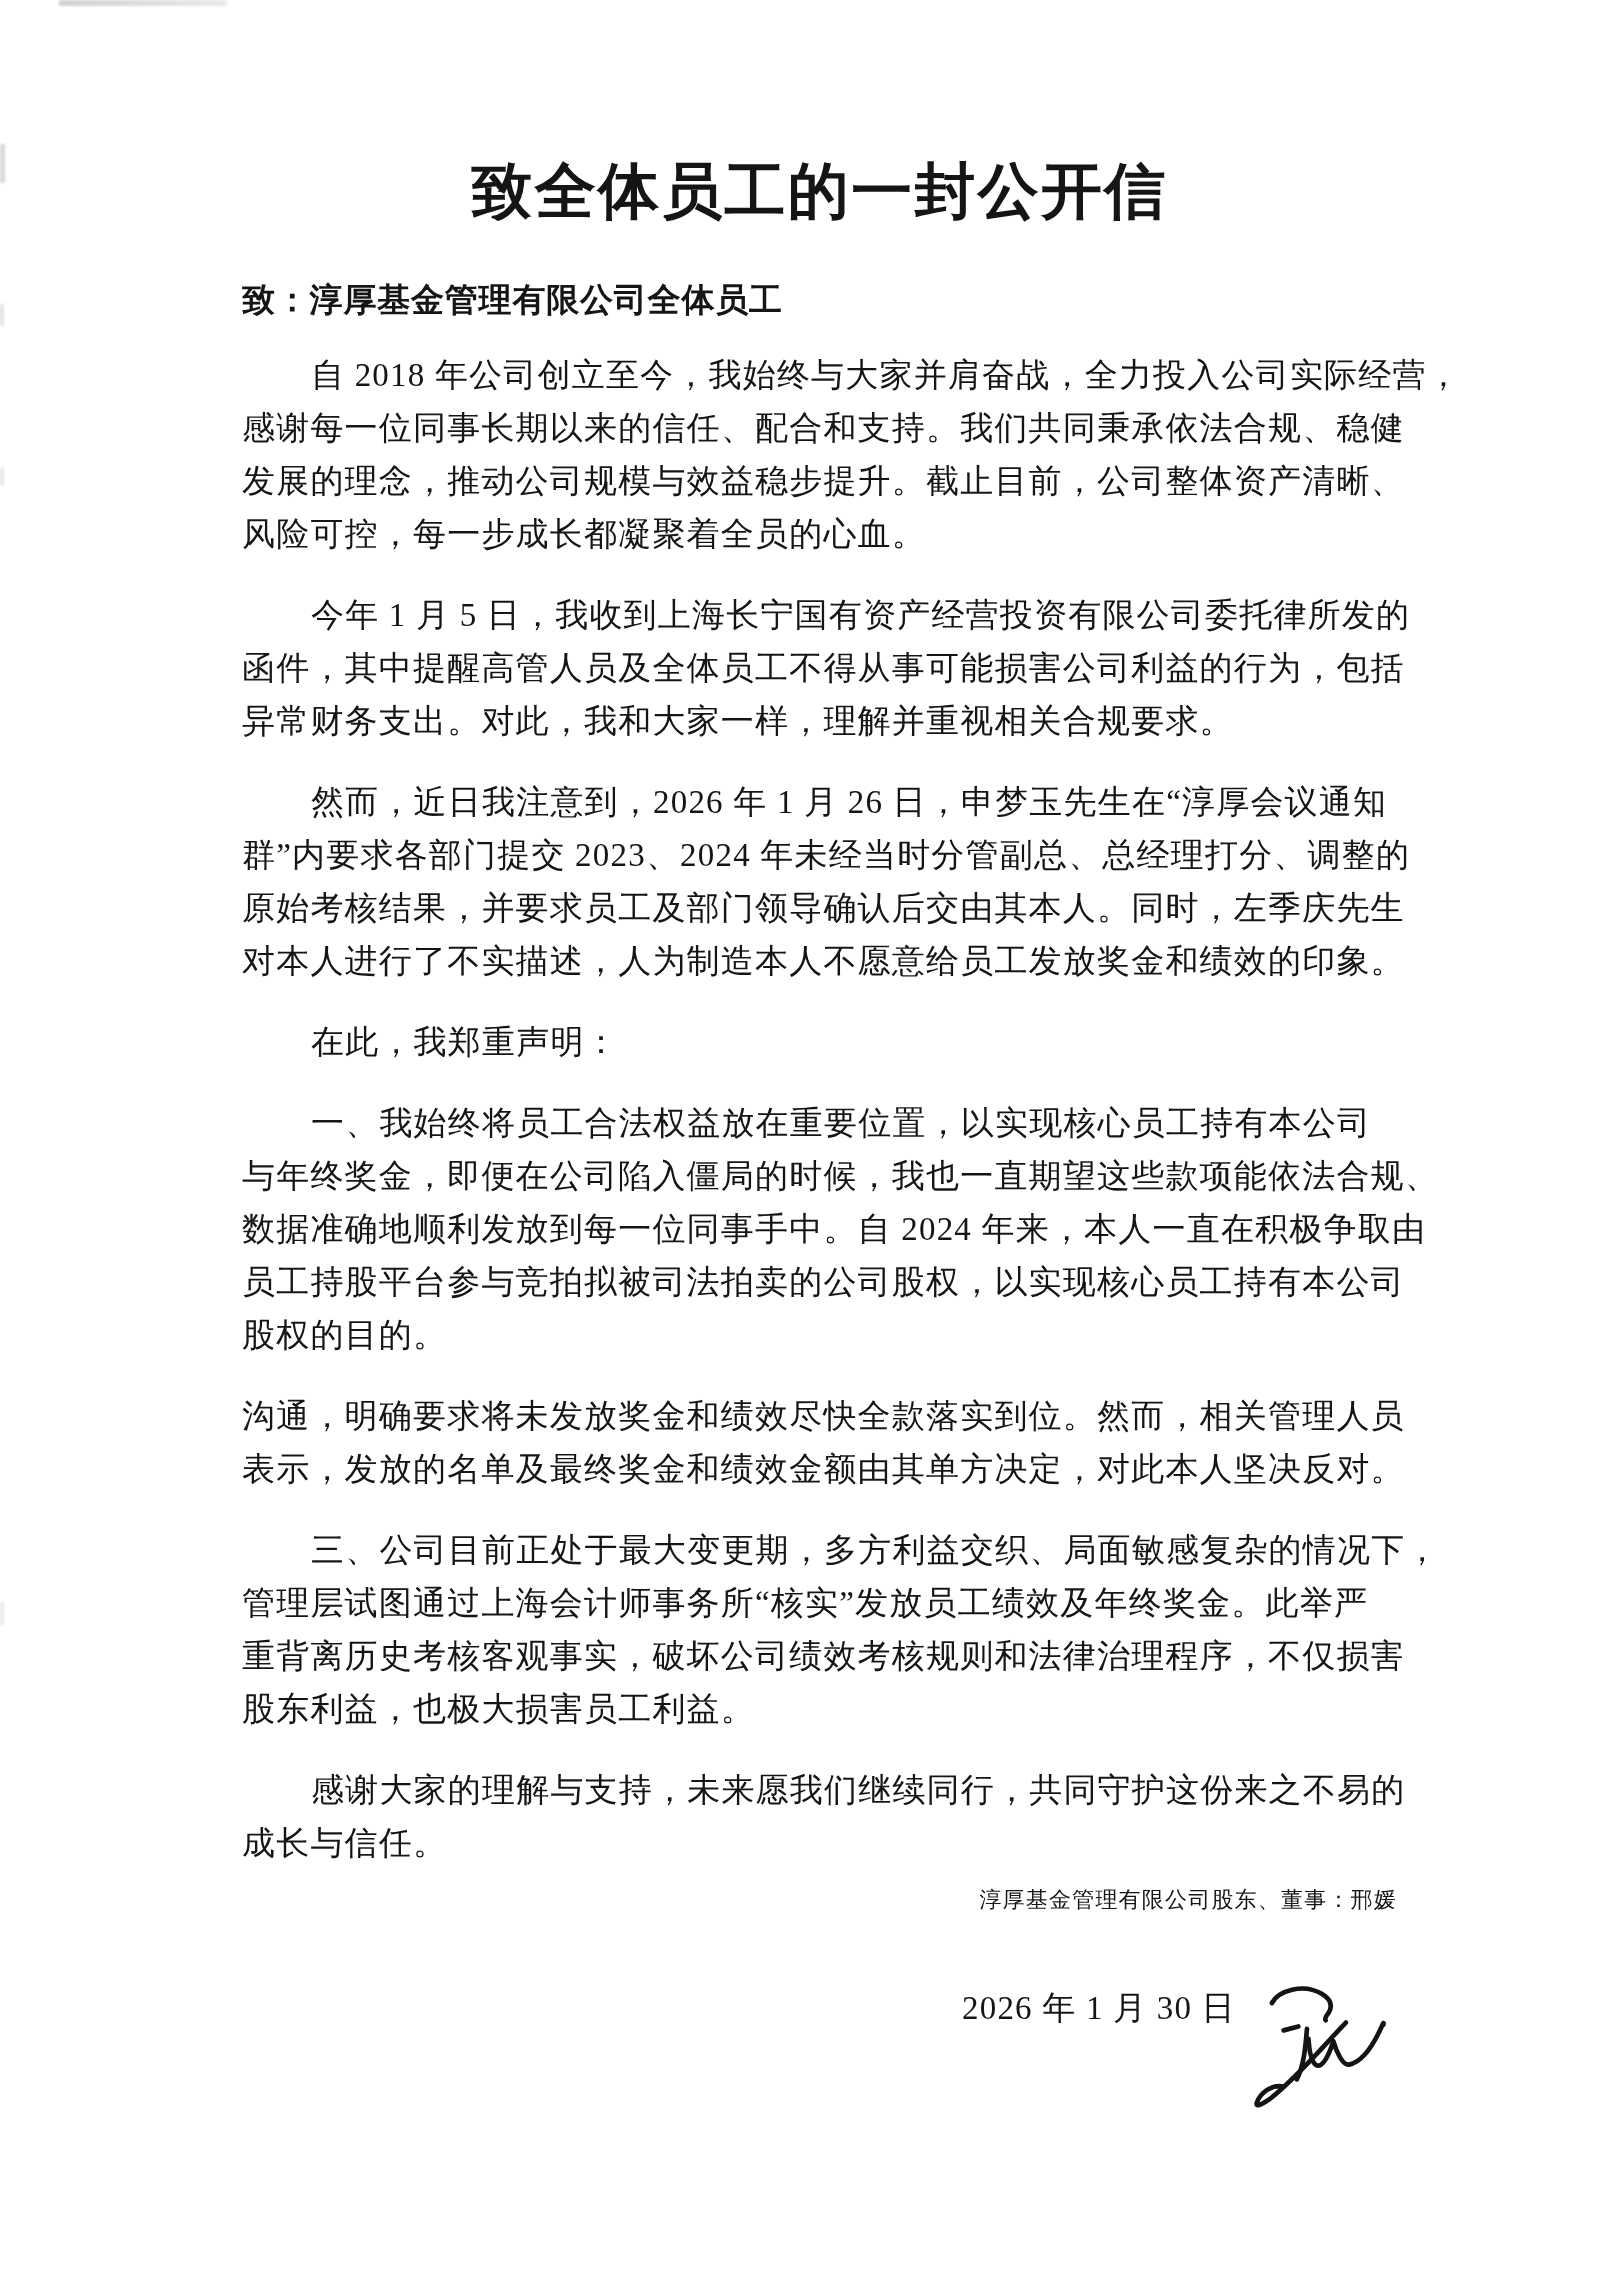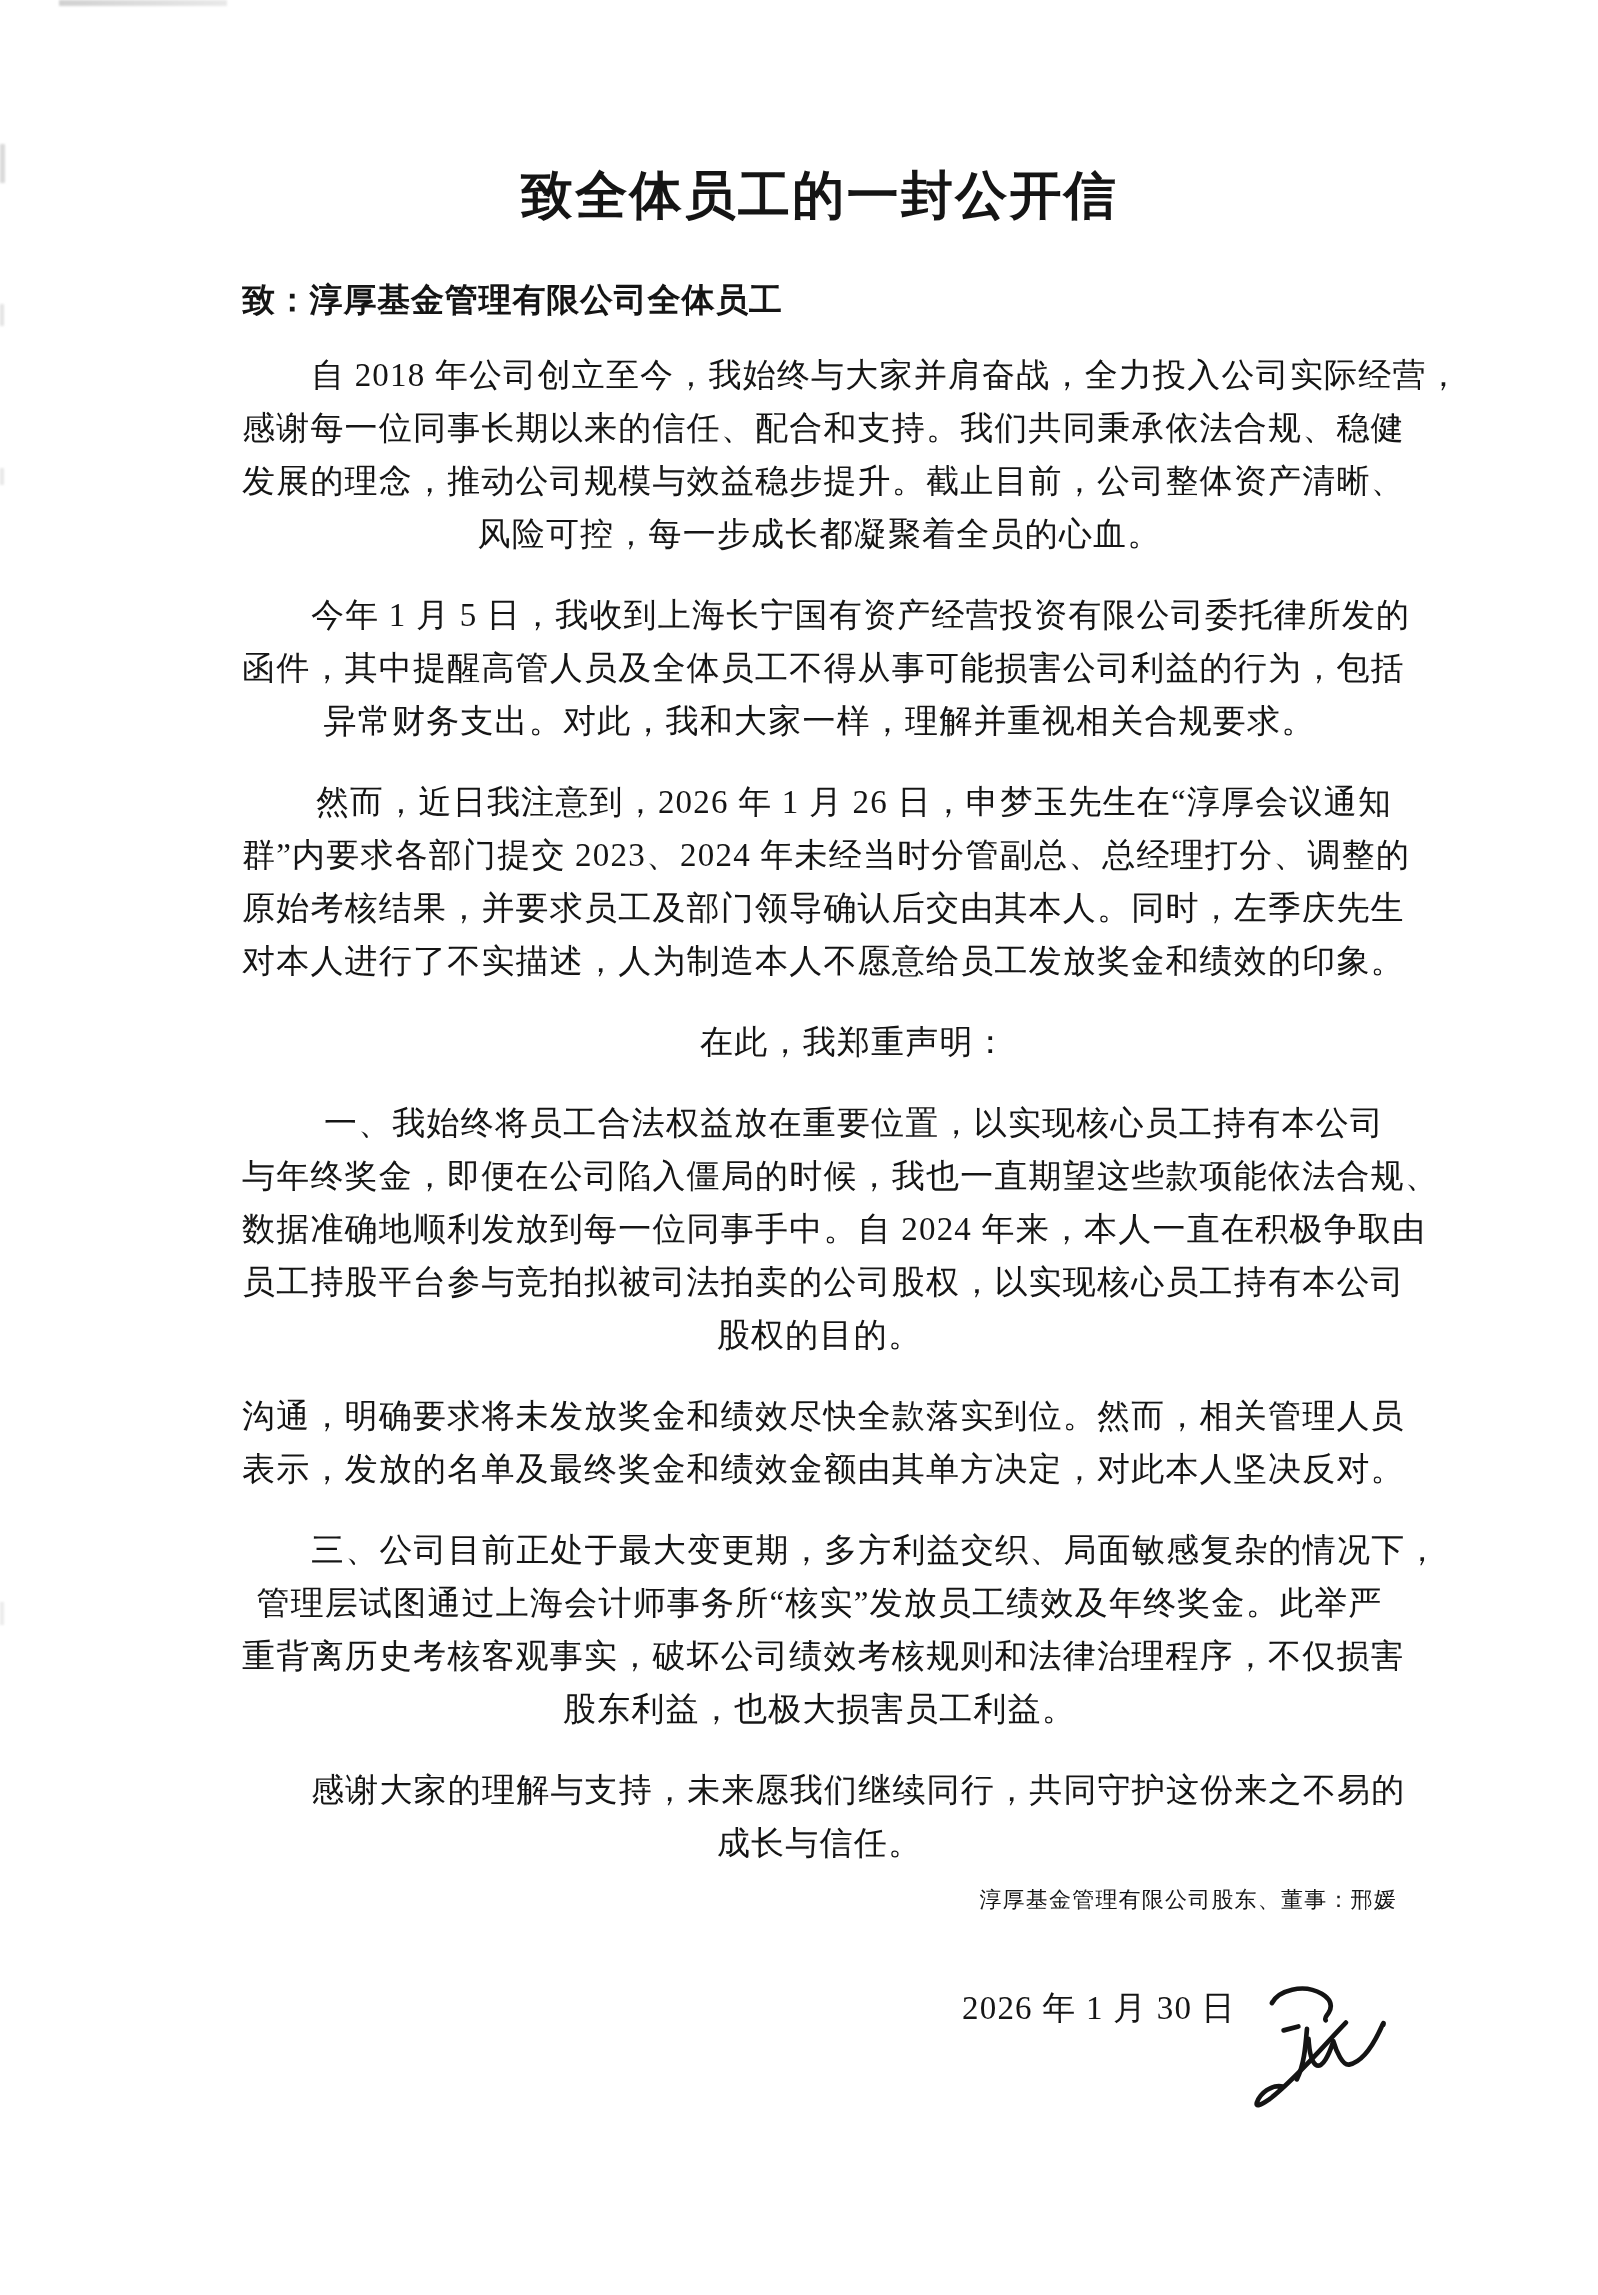--- a/index.html
+++ b/index.html
@@ -8,33 +8,33 @@
     width:1598px;height:2295px;
     margin:0 auto;
     background:#ffffff;
     color:#151515;
     font-family:"Liberation Serif","DejaVu Serif",serif;
     overflow:hidden;
   }
   .content{padding:0 201px 0 242px;}
   .title{
     margin:168px 0 8px 0;
-    font-size:52px;line-height:55px;
+    font-size:61px;line-height:55px;
     font-weight:bold;text-align:center;
     letter-spacing:2.3px;
-    font-family:Liberation Serif, serif;
+    font-family:Liberation Mono, monospace;
   }
   .salutation{
     margin-top:56px;
     font-size:33px;line-height:42px;
     font-weight:bold;letter-spacing:0.8px;
     font-family:"Liberation Sans","DejaVu Sans",sans-serif;
   }
   .para{margin-top:28px;font-size:33px;line-height:53px;letter-spacing:1.2px;}
-  .para .line{white-space:nowrap;text-align:center;}
+  .para .line{white-space:nowrap;}
   .para .line.indent{padding-left:69px;}
   .signoff{
     margin-top:3.1px;
     font-size:22px;line-height:53px;letter-spacing:1.2px;
     text-align:right;
   }
   .date-line{
     position:absolute;left:962px;top:1988px;
     font-size:33px;line-height:41px;letter-spacing:1.2px;
     white-space:nowrap;

